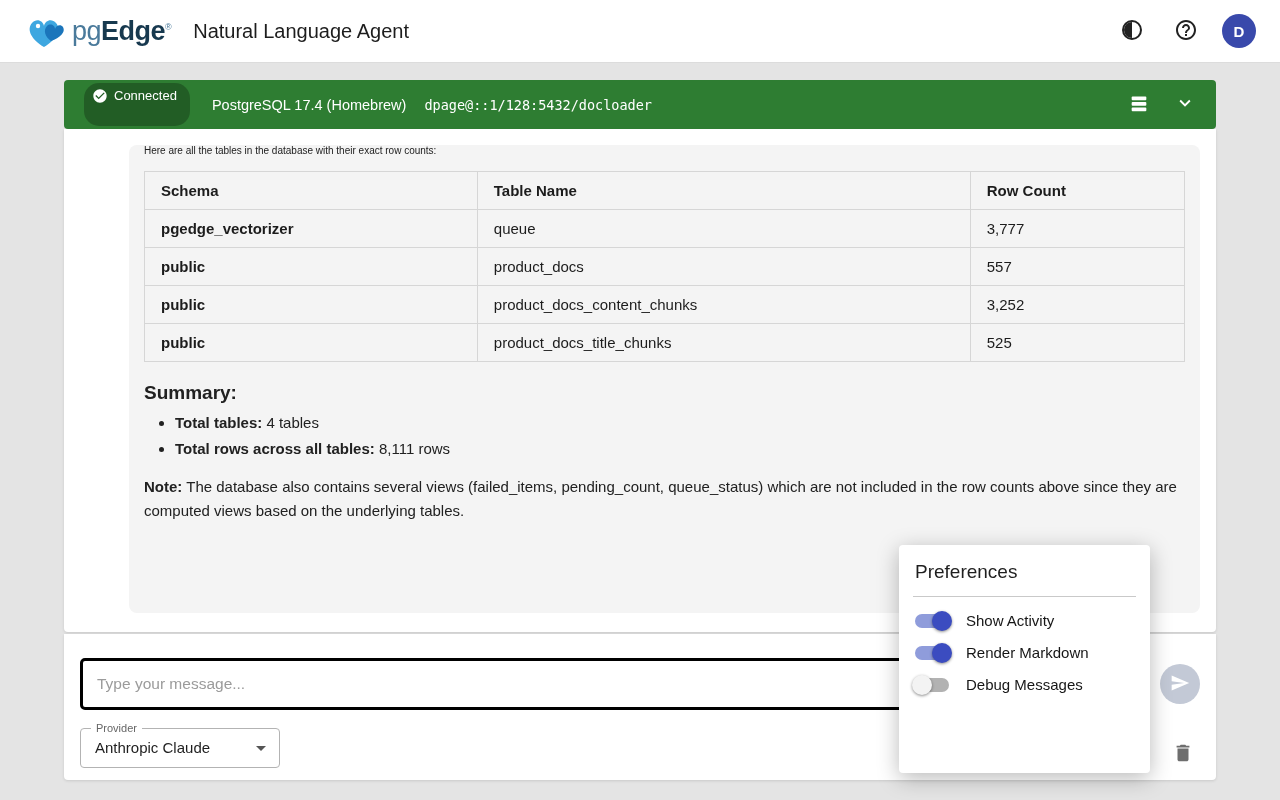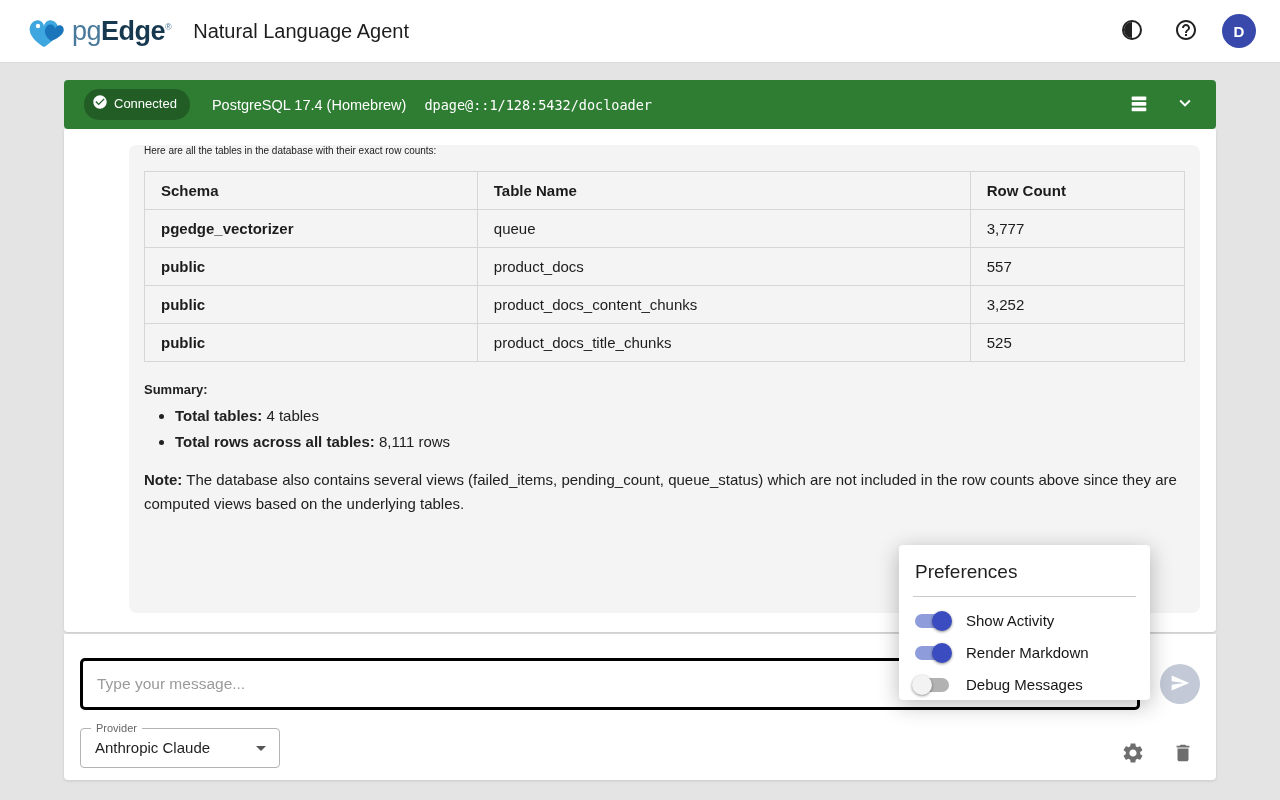--- a/index.html
+++ b/index.html
@@ -17,45 +17,45 @@
   .app-title { margin-left:22px; font-size:20px; color:#1d1d1d; }
   .header-right { margin-left:auto; display:flex; align-items:center; gap:18px; }
   .icon-btn { width:36px; height:36px; display:flex; align-items:center; justify-content:center;
     border-radius:50%; cursor:pointer; color:#222; background:none; border:none; }
   .avatar { width:34px; height:34px; border-radius:50%; background:#3949ab; color:#fff;
     display:flex; align-items:center; justify-content:center; font-size:15px; font-weight:700; cursor:pointer; }
 
   
   .conn-bar { position:absolute; left:64px; top:80px; width:1152px; height:49px; background:#2e7d32;
     border-radius:4px; display:flex; align-items:center; padding:0 20px; color:#fff; z-index:6; }
-  .conn-pill { display:flex; align-items:center; gap:6px; background:rgba(0,0,0,0.25);
-    border-radius:15px; padding:5px 13px 7px 8px; font-size:13px; }
+  .conn-pill { display:flex; align-items:flex-start; gap:6px; background:rgba(0,0,0,0.25);
+    border-radius:15px; padding:5px 13px 19px 8px; font-size:13px; }
   .conn-server { margin-left:22px; font-size:14.5px; }
   .conn-dsn { margin-left:18px; font-family:"DejaVu Sans Mono", monospace; font-size:13.5px; }
   .conn-right { margin-left:auto; display:flex; align-items:center; gap:24px; }
   .conn-icon { background:none; border:none; color:#fff; cursor:pointer; display:flex; align-items:center; }
 
   
   .content-card { position:absolute; left:64px; top:129px; width:1152px; height:503px; background:#fff;
     border-radius:0 0 4px 4px; box-shadow:0 1px 3px rgba(0,0,0,0.12); }
   .md-panel { position:absolute; left:65px; top:16px; width:1071px; height:468px; background:#f4f4f4;
     border-radius:8px; padding:0 15px; overflow:hidden; color:#212121; }
   .md-heading { font-size:20.5px; font-weight:700; color:#101010; margin-top:-7px; }
   .md-intro { font-size:10px; }
   table.db-table { width:100%; border-collapse:collapse; font-size:15px; margin-top:15px; background:transparent; }
   .db-table th, .db-table td { border:1px solid #d6d6d6; text-align:left; padding:10px 16px; color:#1c1c1c; }
   .db-table th { font-weight:700; }
   .cell-bold { font-weight:700; }
-  .md-summary { font-size:13px; font-weight:700; margin-top:20px; }
+  .md-summary { font-size:19px; font-weight:700; margin-top:20px; }
   ul.md-list { margin-top:10px; padding-left:31px; }
   ul.md-list li { font-size:15px; margin:9px 0; }
   .md-note { font-size:15px; margin-top:18px; line-height:1.6; max-width:1040px; }
 
   
-  .prefs-pop { position:absolute; left:899px; top:545px; width:251px; height:155px; background:#fff;
+  .prefs-pop { position:absolute; left:899px; top:545px; width:251px; height:228px; background:#fff;
     border-radius:4px; box-shadow:0 5px 22px rgba(0,0,0,0.28); z-index:30; padding:16px; }
   .prefs-title { font-size:19px; color:#1f1f1f; }
   .prefs-divider { border:none; border-top:1px solid #c9c9c9; margin:13px -2px 6px; }
   .pref-row { display:flex; align-items:center; gap:17px; margin-top:15px; cursor:pointer; }
   .pref-label { font-size:15px; color:#161616; }
   .switch { position:relative; width:34px; height:14px; border-radius:7px; flex:0 0 auto; }
   .switch .thumb { position:absolute; top:-3px; width:20px; height:20px; border-radius:50%;
     box-shadow:0 1px 3px rgba(0,0,0,0.45); }
   .switch.on { background:#8f9cdb; }
   .switch.on .thumb { background:#3b4cc0; right:-3px; }

